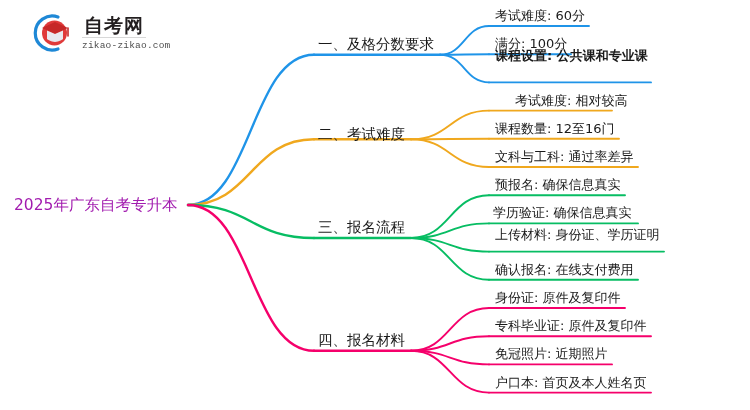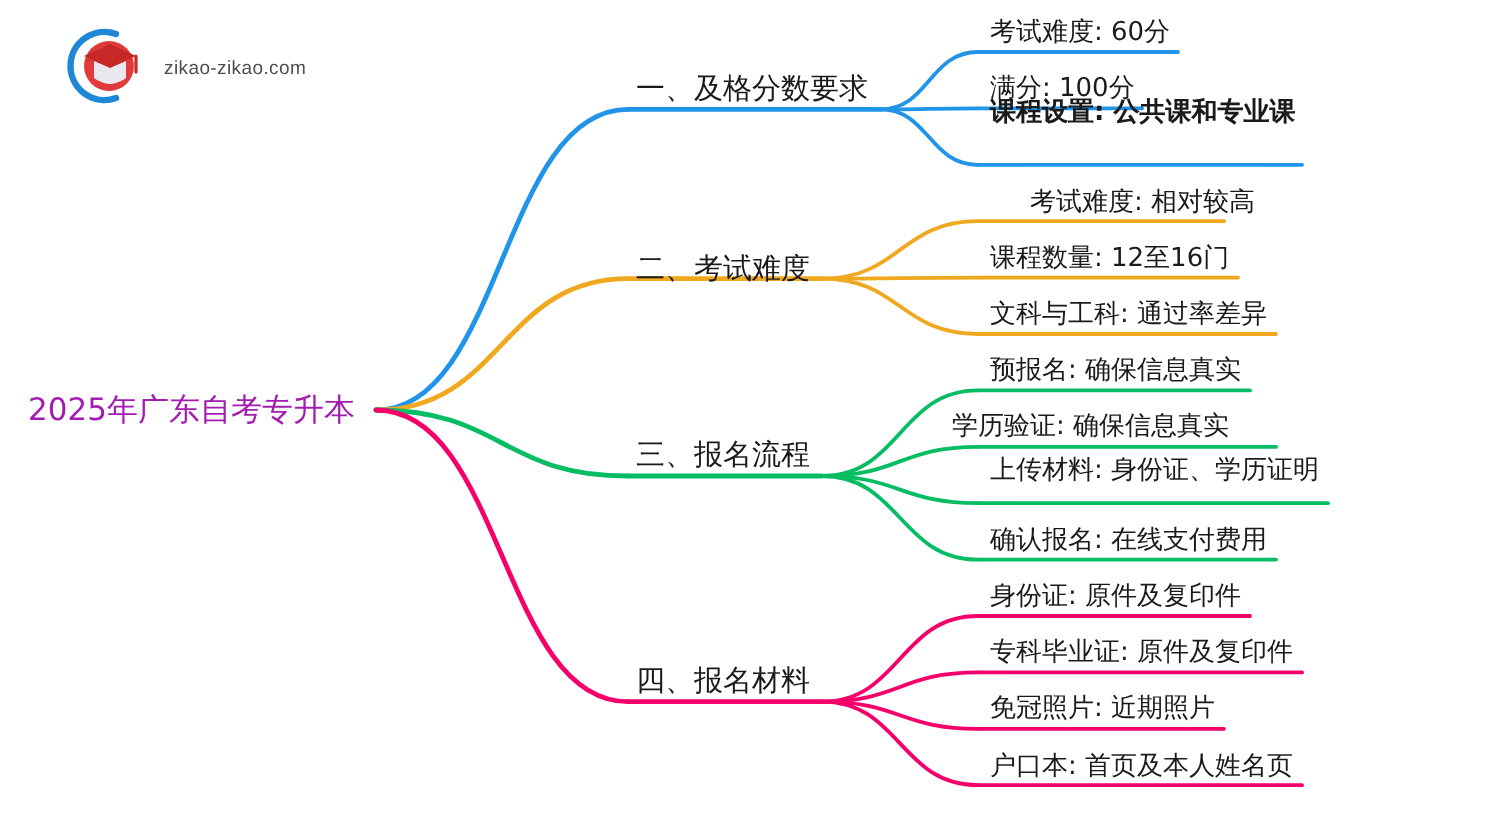--- a/index.html
+++ b/index.html
@@ -55,21 +55,21 @@
   .logo-cn {
     font-family: "DejaVu Sans", sans-serif;
     font-size: 19px;
     font-weight: bold;
     color: #231f20;
     letter-spacing: 1px;
     padding: 0 2px 2px 2px;
     border-bottom: 1px solid #d8d8d8;
   }
   .logo-en {
-    font-family: Liberation Sans, sans-serif;
+    font-family: Liberation Mono, monospace;
     font-size: 9.5px;
     color: #4d4d4d;
     letter-spacing: 0.2px;
     margin-top: 3px;
   }
 
   
   .node {
     position: absolute;
     white-space: nowrap;
@@ -139,37 +139,38 @@
     <div class="logo-mark">
       <svg width="46" height="42" viewBox="0 0 46 42">
         <path d="M30 5 A17 17 0 1 0 30 37" fill="none" stroke="#1e88d6" stroke-width="3.2" stroke-linecap="round"></path>
         <circle cx="26.5" cy="21" r="12.5" fill="#e03a3a"></circle>
         <path d="M14 16 L27 10 L40 16 L27 22 Z" fill="#c62828"></path>
         <path d="M19 18.5 L19 27 C19 27 23 30 27 30 C31 30 35 27 35 27 L35 18.5 L27 22 Z" fill="#e8e8ee"></path>
         <path d="M40 16 L40 24" stroke="#c62828" stroke-width="1.6" stroke-linecap="round" fill="none"></path>
       </svg>
     </div>
     <div class="logo-text">
+      <span class="logo-cn">自考网</span>
       <span class="logo-en">zikao-zikao.com</span>
     </div>
   </div>
 
   <div id="nodes">
       <div class="node node-root" style="left: 14px; top: 194.5px;">2025年广东自考专升本</div>
       <div class="node node-branch" style="left: 318px; top: 34.7px;">一、及格分数要求</div>
       <div class="node node-leaf" style="left: 495px; top: 7px;">考试难度: 60分</div>
       <div class="node node-leaf" style="left: 495px; top: 35.2px;">满分: 100分</div>
       <div class="node node-leaf" style="left: 495px; top: 47px; font-weight: bold;">课程设置: 公共课和专业课</div>
       <div class="node node-branch" style="left: 318px; top: 125px;">二、考试难度</div>
       <div class="node node-leaf" style="left: 495px; top: 91.6px; margin-left: 20px;">考试难度: 相对较高</div>
       <div class="node node-leaf" style="left: 495px; top: 119.8px;">课程数量: 12至16门</div>
       <div class="node node-leaf" style="left: 495px; top: 148px;">文科与工科: 通过率差异</div>
       <div class="node node-branch" style="left: 318px; top: 218px;">三、报名流程</div>
       <div class="node node-leaf" style="left: 495px; top: 176.2px;">预报名: 确保信息真实</div>
-      <div class="node node-leaf" style="left: 476px; top: 204.4px;">学历验证: 确保信息真实</div>
+      <div class="node node-leaf" style="left: 493px; top: 204.4px;">学历验证: 确保信息真实</div>
       <div class="node node-leaf" style="left: 495px; top: 226px;">上传材料: 身份证、学历证明</div>
       <div class="node node-leaf" style="left: 495px; top: 260.8px;">确认报名: 在线支付费用</div>
       <div class="node node-branch" style="left: 318px; top: 330.8px;">四、报名材料</div>
       <div class="node node-leaf" style="left: 495px; top: 289px;">身份证: 原件及复印件</div>
       <div class="node node-leaf" style="left: 495px; top: 317.2px;">专科毕业证: 原件及复印件</div>
       <div class="node node-leaf" style="left: 495px; top: 345.4px;">免冠照片: 近期照片</div>
       <div class="node node-leaf" style="left: 495px; top: 373.6px;">户口本: 首页及本人姓名页</div>
     </div>
 
 </div>

